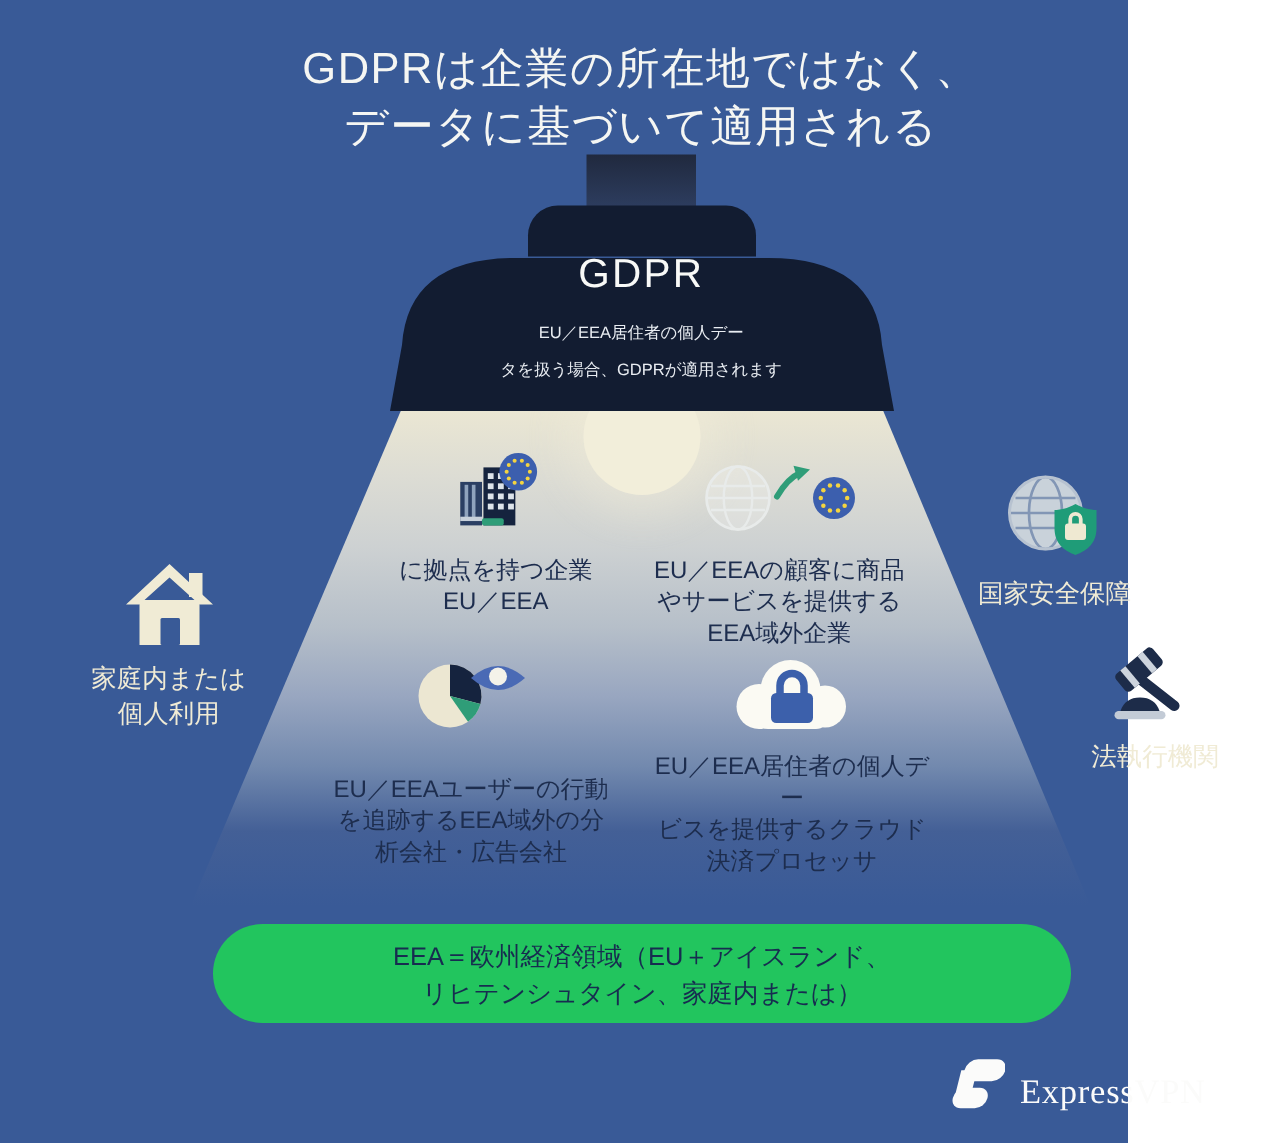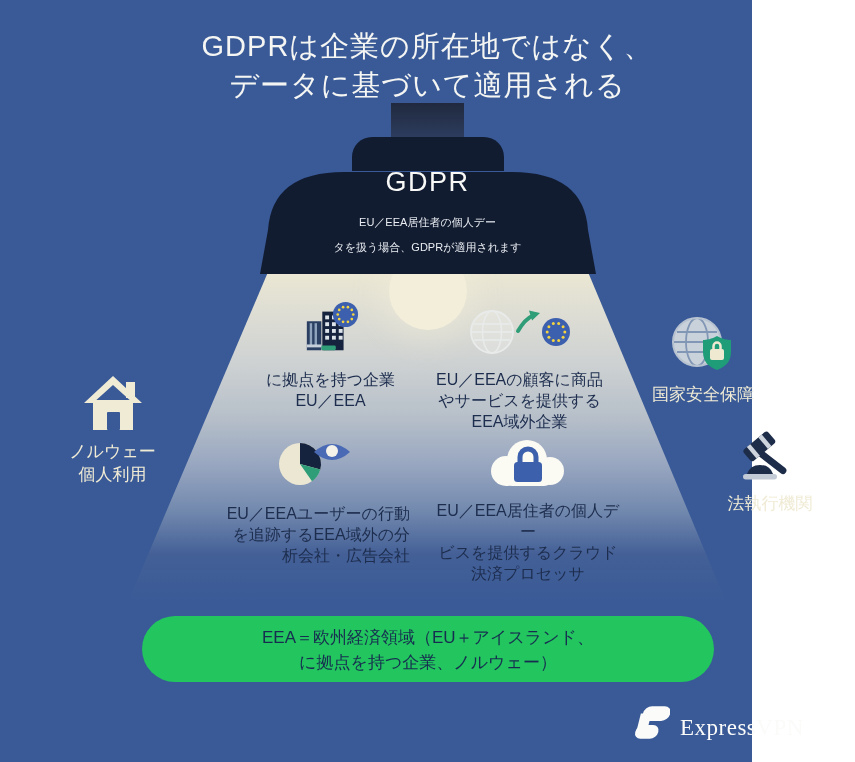--- a/index.html
+++ b/index.html
@@ -166,21 +166,21 @@
   </div>
 
   <div class="item" style="left:218px;top:438px;width:192px;">
     <svg class="icon" width="74" height="48" viewBox="0 0 74 48">
       <circle cx="23" cy="26" r="21" fill="#ece7d2"></circle>
       <path d="M23 26 L23 5 A21 21 0 0 1 43.3 31.4 Z" fill="#15233e"></path>
       <path d="M23 26 L43.3 31.4 A21 21 0 0 1 35 43.2 Z" fill="#2f9d78"></path>
       <path d="M37 14 Q55 -2 73 14 Q55 30 37 14 Z" fill="#4a6ab5"></path>
       <circle cx="55" cy="13" r="6" fill="#f4f2e9"></circle>
     </svg>
-    <div class="beam-text" style="margin-top:13px;text-align:right;">
+    <div class="beam-text" style="margin-top:25px;">
       <span class="line">EU／EEAユーザーの行動</span>
       <span class="line">を追跡するEEA域外の分</span>
       <span class="line">析会社・広告会社</span>
     </div>
   </div>
 
   <div class="item" style="left:432px;top:438px;width:192px;">
     <svg class="icon" width="92" height="50" viewBox="0 0 92 50">
       <circle cx="24" cy="33" r="15" fill="#fbfaf3"></circle>
       <circle cx="45" cy="22" r="20" fill="#fbfaf3"></circle>
@@ -197,21 +197,21 @@
   </div>
 
   <div class="item" style="left:40px;top:376px;width:145px;">
     <svg class="icon" width="58" height="54" viewBox="0 0 58 54">
       <rect x="42" y="6" width="9" height="16" fill="#f0ebd5"></rect>
       <path d="M29 0 L58 27 L49 27 L29 9 L9 27 L0 27 Z" fill="#f0ebd5"></path>
       <rect x="9" y="24" width="40" height="30" fill="#f0ebd5"></rect>
       <rect x="23" y="36" width="13" height="18" rx="1" fill="#395a97"></rect>
     </svg>
     <div class="out-text" style="margin-top:6px;">
-      <span class="line">ノルウェー</span>
+      <span class="line">家庭内または</span>
       <span class="line">個人利用</span>
     </div>
   </div>
 
   <div class="item" style="left:635px;top:316px;width:136px;">
     <svg class="icon" width="64" height="58" viewBox="0 0 64 58">
       <circle cx="26" cy="26" r="24" fill="#c9d2da"></circle>
       <ellipse cx="26" cy="26" rx="11" ry="24" fill="none" stroke="#8296b5" stroke-width="1.8"></ellipse>
       <path d="M6 16 H46 M2 26 H50 M6 36 H46" fill="none" stroke="#8296b5" stroke-width="1.8"></path>
       <circle cx="26" cy="26" r="24" fill="none" stroke="#b7c2d0" stroke-width="2"></circle>
@@ -235,21 +235,21 @@
       <path d="M8 46 q3 -9 13 -9 q10 0 13 9 Z" fill="#1d2c49"></path>
       <rect x="4" y="46" width="34" height="5.5" rx="2.75" fill="#c3cbd6"></rect>
     </svg>
     <div class="out-text" style="margin-top:6px;">
       <span class="line">法執行機関</span>
     </div>
   </div>
 
   <div class="abs pill">
     <span class="line">EEA＝欧州経済領域（EU＋アイスランド、</span>
-    <span class="line">に拠点を持つ企業、ノルウェー）</span>
+    <span class="line">リヒテンシュタイン、家庭内または）</span>
   </div>
 
   <div class="abs brand">
     <svg width="42" height="36" viewBox="0 0 40 34">
       <g transform="skewX(-14)" transform-origin="20 17" fill="#fbfbfa">
         <rect x="12" y="1" width="26" height="14" rx="7"></rect>
         <rect x="9" y="19" width="22" height="13" rx="6.5"></rect>
         <rect x="10" y="8" width="10" height="18"></rect>
       </g>
     </svg>

